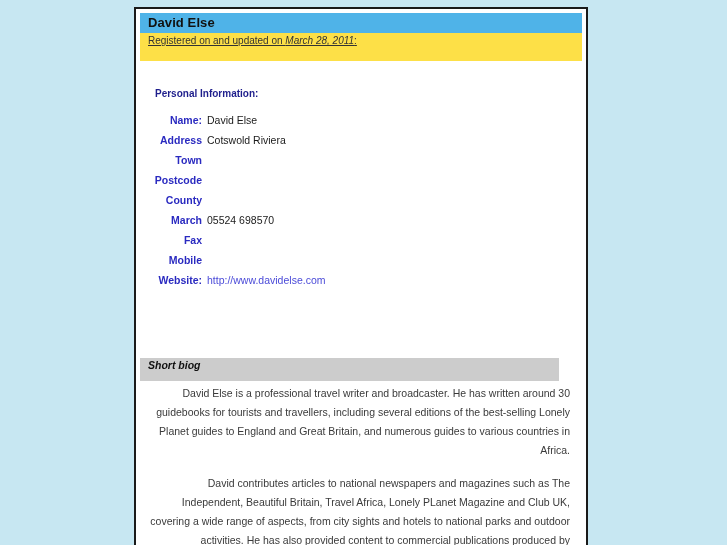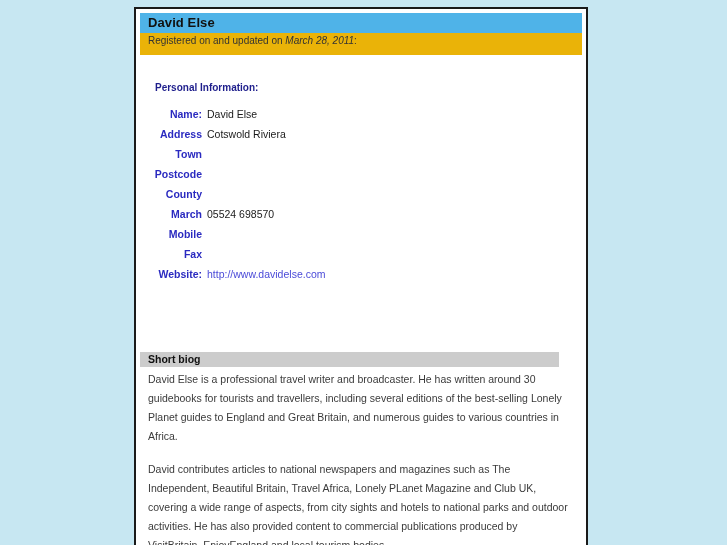--- a/index.html
+++ b/index.html
@@ -38,27 +38,28 @@
     height: 20px;
     line-height: 20px;
     padding: 0 0 0 8px;
     color: #111111;
     font-size: 13px;
     font-weight: bold;
     letter-spacing: 0.1px;
   }
 
   #registered-bar {
-    background: #eab308;
-    height: 22px;
+    background: #fde047;
+    height: 28px;
     line-height: 15px;
     padding: 0 0 0 8px;
     color: #333333;
     font-size: 10px;
     white-space: nowrap;
+    text-decoration: underline;
   }
   #registered-bar .date {
     font-style: italic;
   }
 
   
   #personal-info {
     padding-top: 27px;
     padding-bottom: 6px;
   }
@@ -96,39 +97,40 @@
   }
 
   
   #media-area {
     height: 62px;
   }
 
   
   #biog-bar {
     background: #cccccc;
-    height: 15px;
+    height: 23px;
     line-height: 15px;
     padding: 0 0 0 8px;
     color: #111111;
     font-size: 10.5px;
     font-weight: bold;
     margin-right: 23px;
+    font-style: italic;
   }
 
   #biog-body {
     padding: 3px 12px 8px 8px;
   }
 
   #biog-body p {
     margin: 0 0 14px 0;
     color: #3a3a3a;
     font-size: 10.5px;
     line-height: 19px;
-    text-align: left;
+    text-align: right;
   }
 </style>
 </head>
 <body>
 
 <div id="profile-page">
   <div class="inner">
 
     <div id="name-banner">David Else</div>
 
@@ -157,25 +159,25 @@
           </div>
           <div class="info-row">
             <div class="info-label">County</div>
             <div class="info-value"></div>
           </div>
           <div class="info-row">
             <div class="info-label">March</div>
             <div class="info-value">05524 698570</div>
           </div>
           <div class="info-row">
-            <div class="info-label">Mobile</div>
+            <div class="info-label">Fax</div>
             <div class="info-value"></div>
           </div>
           <div class="info-row">
-            <div class="info-label">Fax</div>
+            <div class="info-label">Mobile</div>
             <div class="info-value"></div>
           </div>
           <div class="info-row">
             <div class="info-label">Website:</div>
             <div class="info-value link">http://www.davidelse.com</div>
           </div>
         </div>
     </div>
 
     <div id="media-area"></div>

